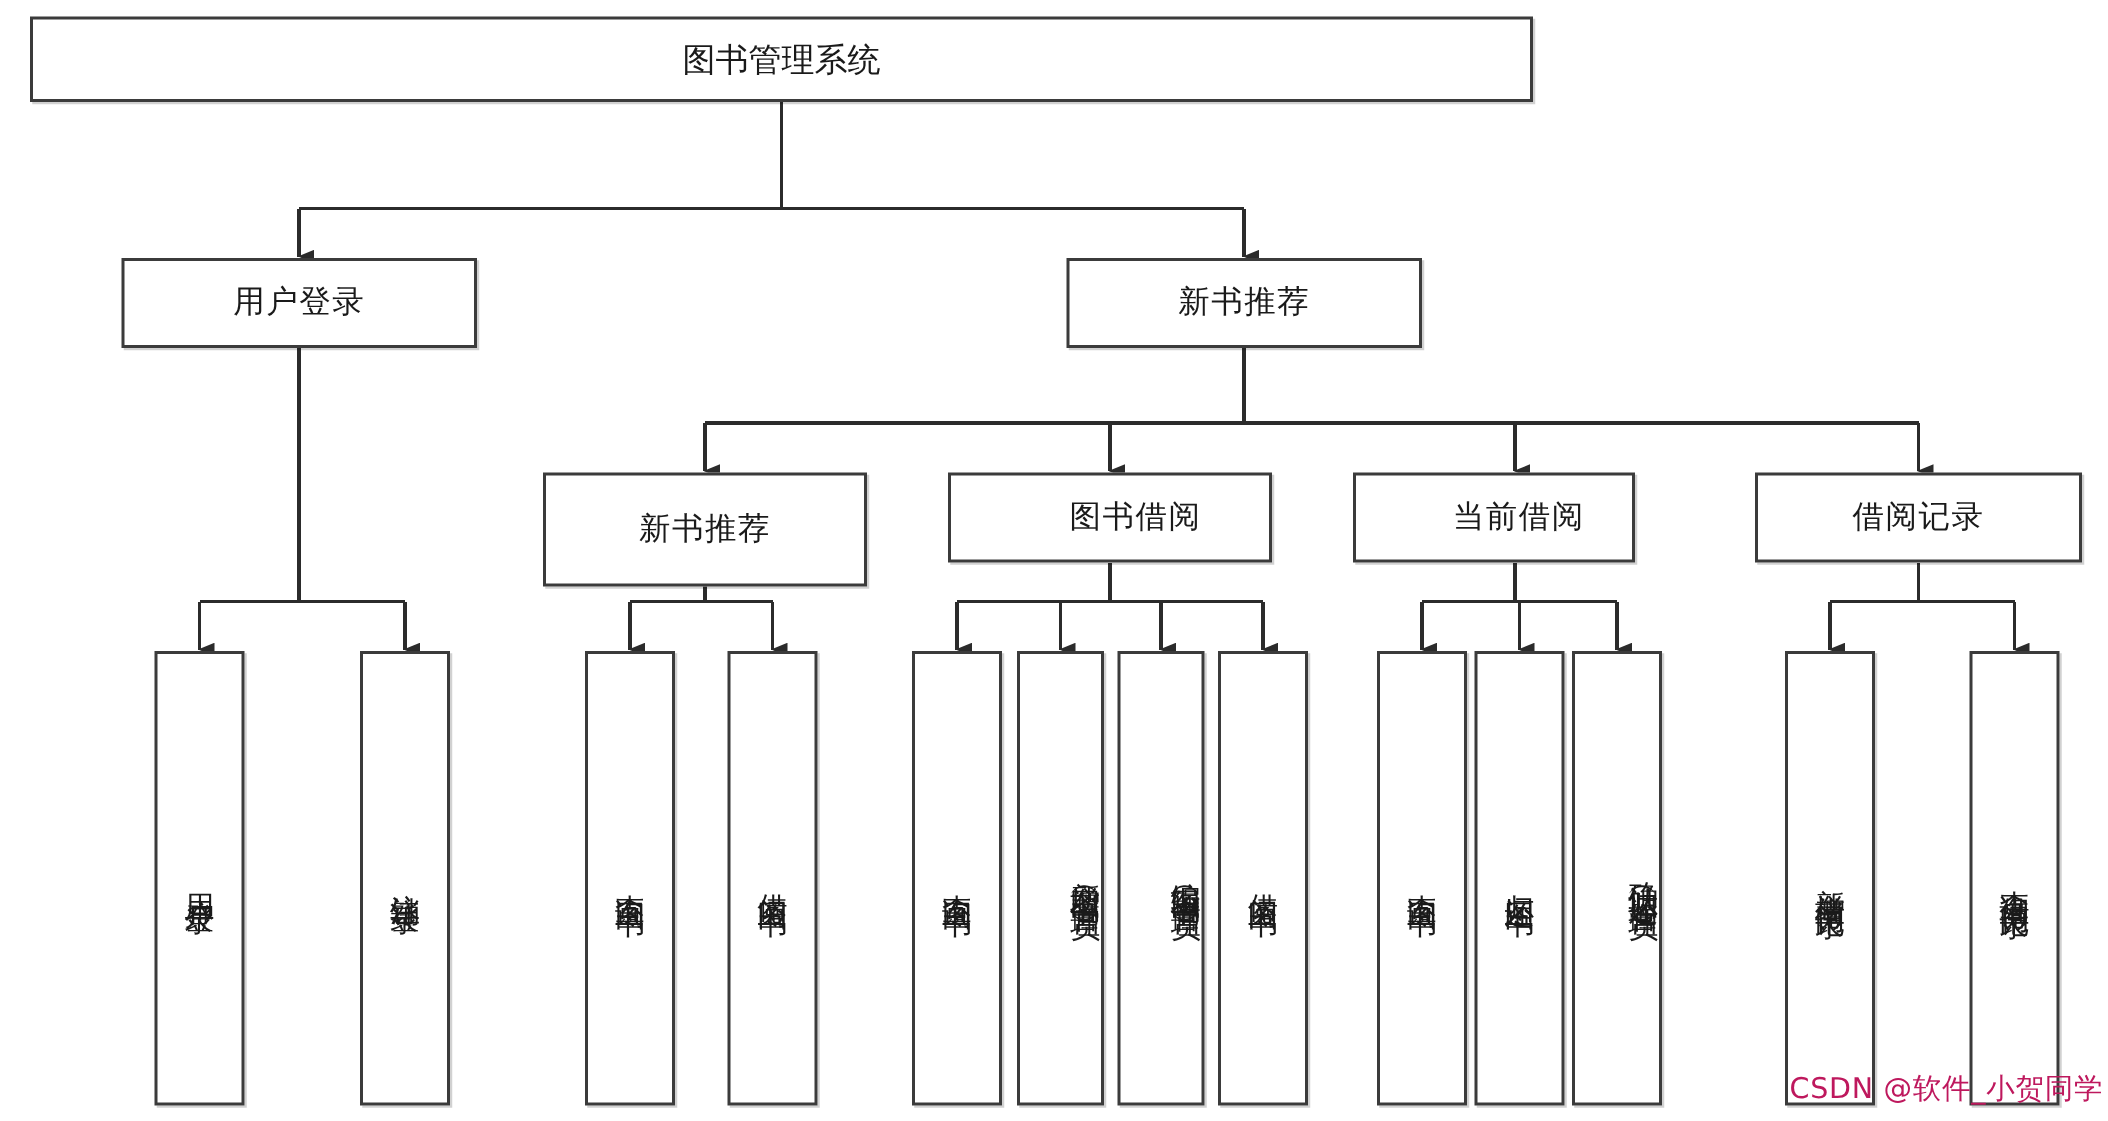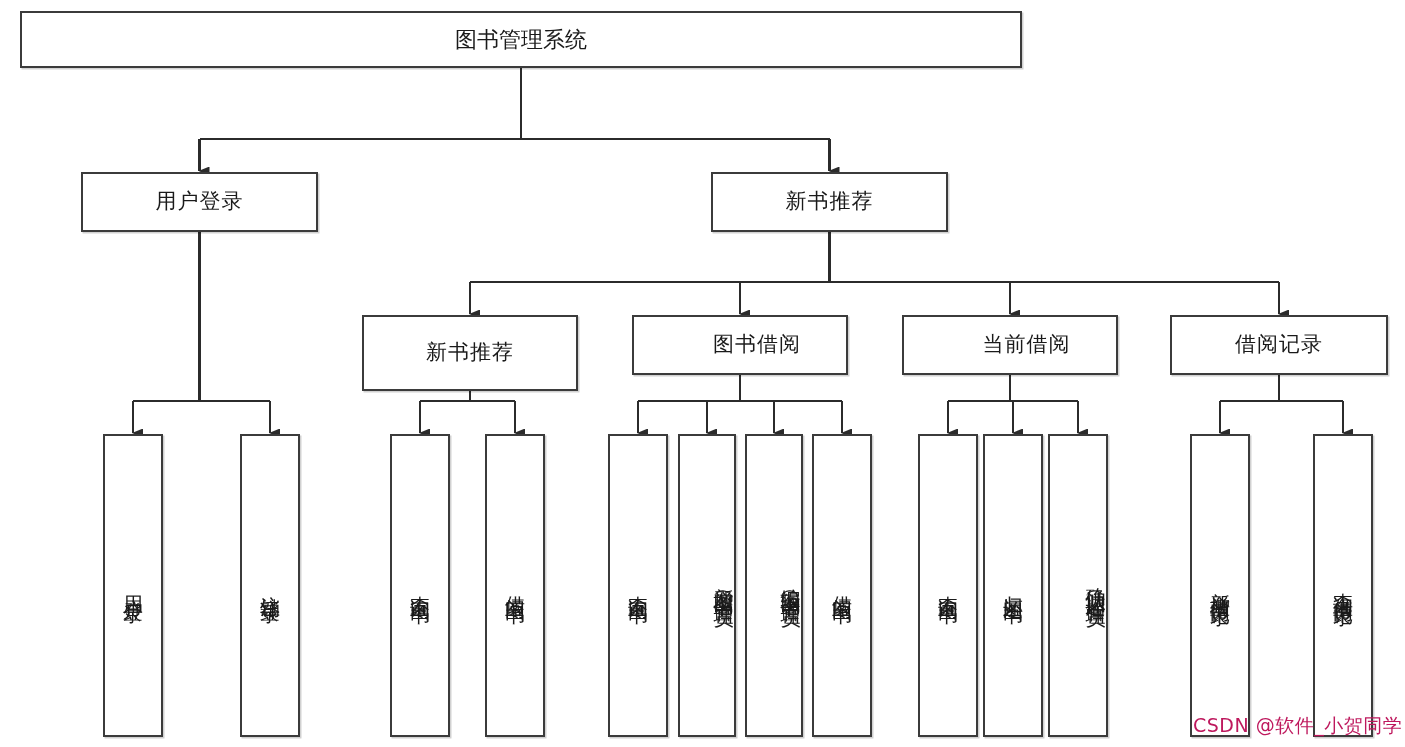--- a/index.html
+++ b/index.html
@@ -128,21 +128,21 @@
       </div>
       <div class="node horiz" style="left: 711px; top: 172px; width: 237px; height: 60px;">
         <span>新书推荐</span>
       </div>
       <div class="node horiz" style="left: 362px; top: 315px; width: 216px; height: 76px;">
         <span>新书推荐</span>
       </div>
       <div class="node horiz" style="left: 632px; top: 315px; width: 216px; height: 60px; padding-left: 34px;">
         <span>图书借阅</span>
       </div>
-      <div class="node horiz" style="left: 902px; top: 315px; width: 216px; height: 60px; padding-left: 33px;">
+      <div class="node horiz" style="left: 902px; top: 315px; width: 188px; height: 60px; padding-left: 33px;">
         <span>当前借阅</span>
       </div>
       <div class="node horiz" style="left: 1170px; top: 315px; width: 218px; height: 60px;">
         <span>借阅记录</span>
       </div>
       <div class="node vert" style="left: 103px; top: 434px; width: 60px; height: 303px;">
         <span>用户登录</span>
       </div>
       <div class="node vert" style="left: 240px; top: 434px; width: 60px; height: 303px;">
         <span>注销登录</span>

